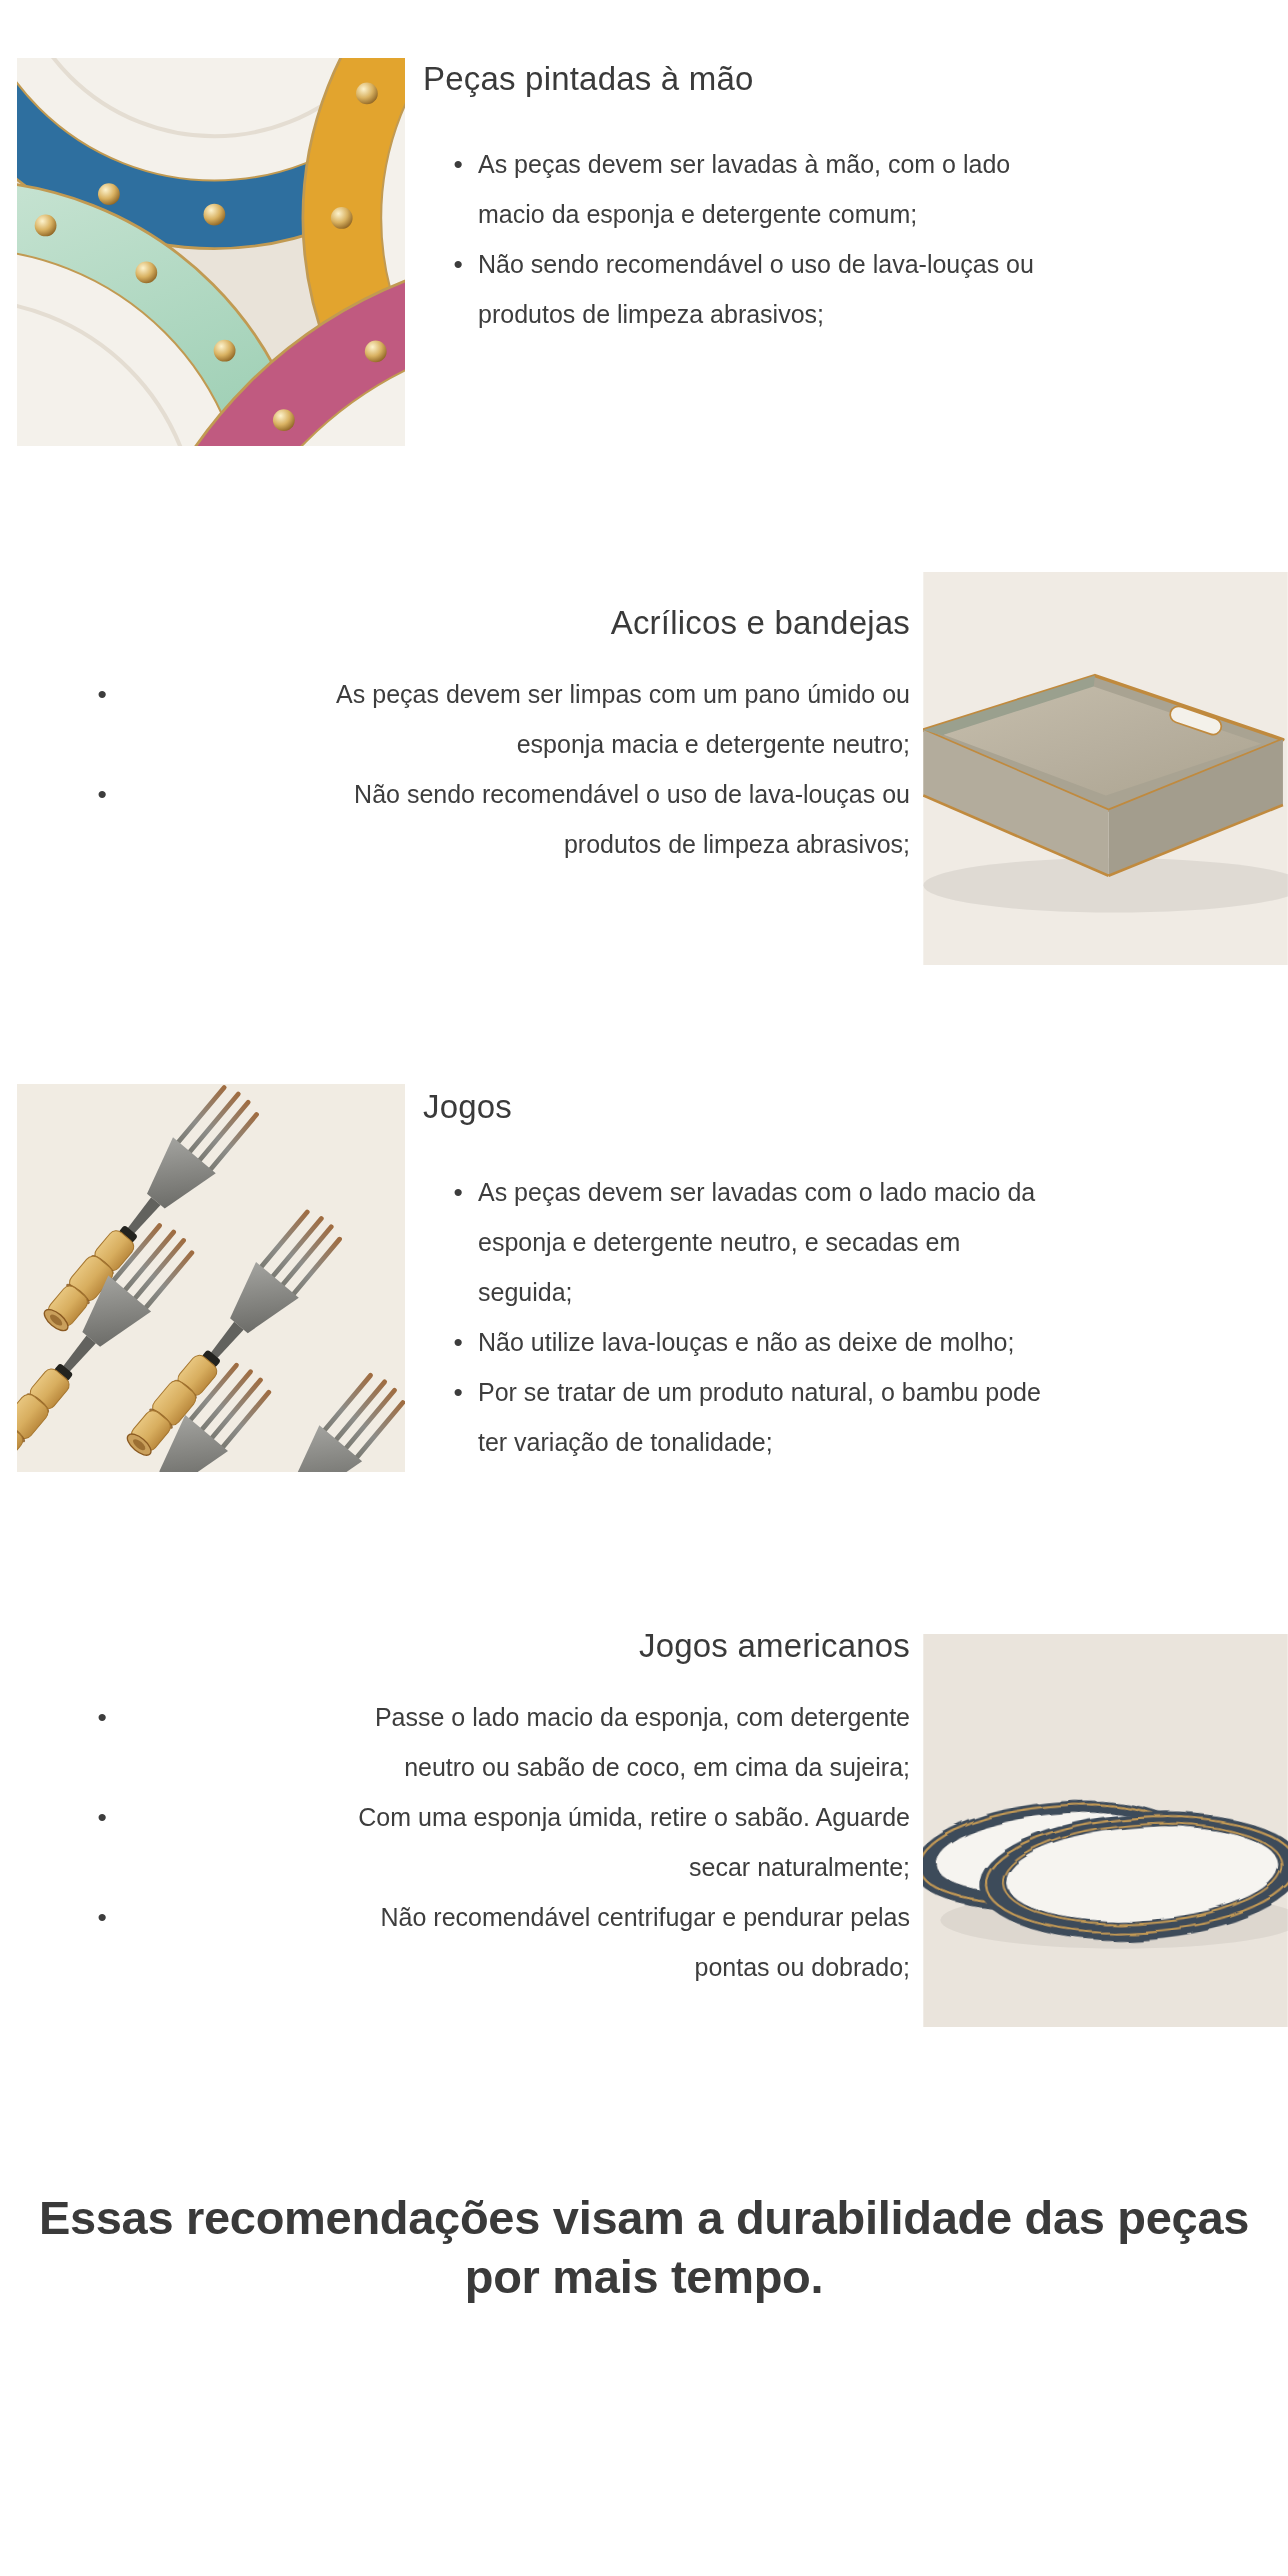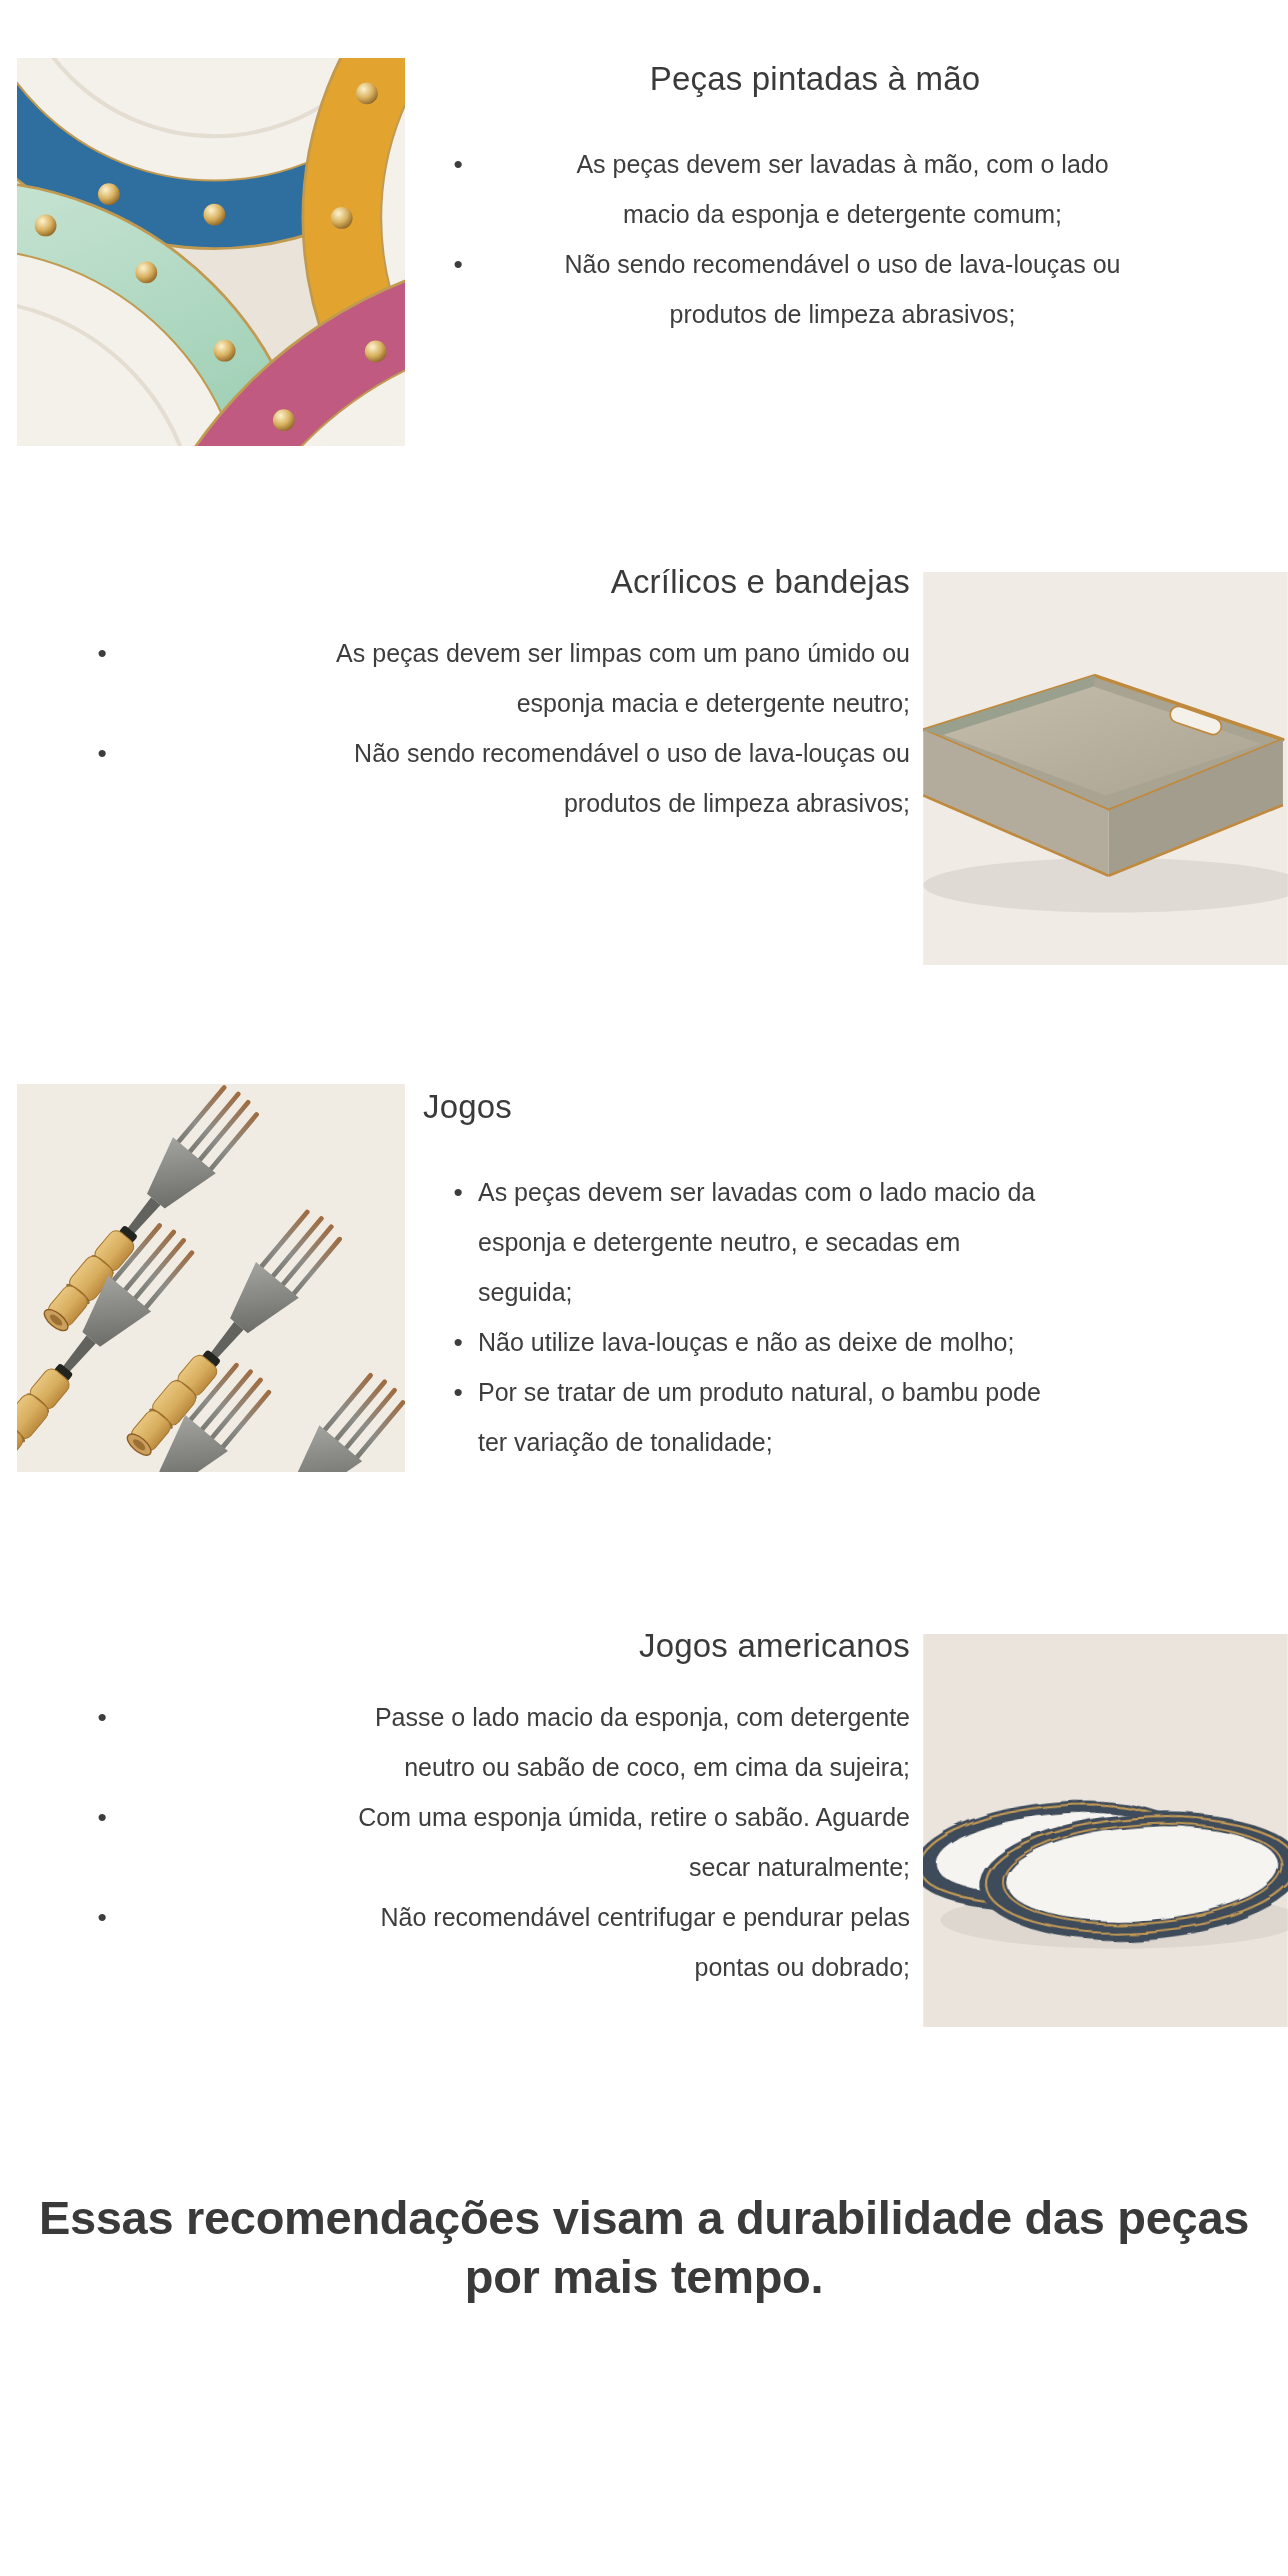--- a/index.html
+++ b/index.html
@@ -5,22 +5,22 @@
   html,body{margin:0;padding:0;background:#ffffff;}
   .page{position:relative;width:1288px;height:2576px;background:#ffffff;
         font-family:"Liberation Sans",sans-serif;color:#3d3d3d;overflow:hidden;}
   .photo{position:absolute;overflow:hidden;}
   .photo svg{display:block;}
   #photo1{left:17px;top:58px;width:388px;height:388px;}
   #photo2{left:923px;top:572px;width:365px;height:393px;}
   #photo3{left:17px;top:1084px;width:388px;height:388px;}
   #photo4{left:923px;top:1634px;width:365px;height:393px;}
   .textblock{position:absolute;}
-  #text1{left:423px;top:60px;width:784px;text-align:center;}
-  #text2{left:92px;top:563px;width:818px;text-align:right;}
+  #text1{left:423px;top:60px;width:784px;text-align:left;}
+  #text2{left:92px;top:604px;width:818px;text-align:right;}
   #text3{left:423px;top:1088px;width:808px;text-align:left;}
   #text4{left:92px;top:1627px;width:818px;text-align:right;}
   .sec-title{font-size:33px;line-height:1.15;font-weight:500;letter-spacing:0.2px;color:#3a3a3a;}
   .bullets{list-style:none;margin:0;padding:0;}
   .text-left .bullets{margin-top:41px;padding-left:55px;}
   .text-right .bullets{margin-top:27px;}
   .bullets li{position:relative;font-size:25px;line-height:50px;white-space:pre-line;color:#3d3d3d;}
   .text-left .bullets li::before{content:"\2022";position:absolute;left:-24.5px;top:0;font-size:26.6px;}
   .text-right .bullets li{padding-left:75px;}
   .text-right .bullets li::before{content:"\2022";position:absolute;left:5.5px;top:0;font-size:26.6px;}

